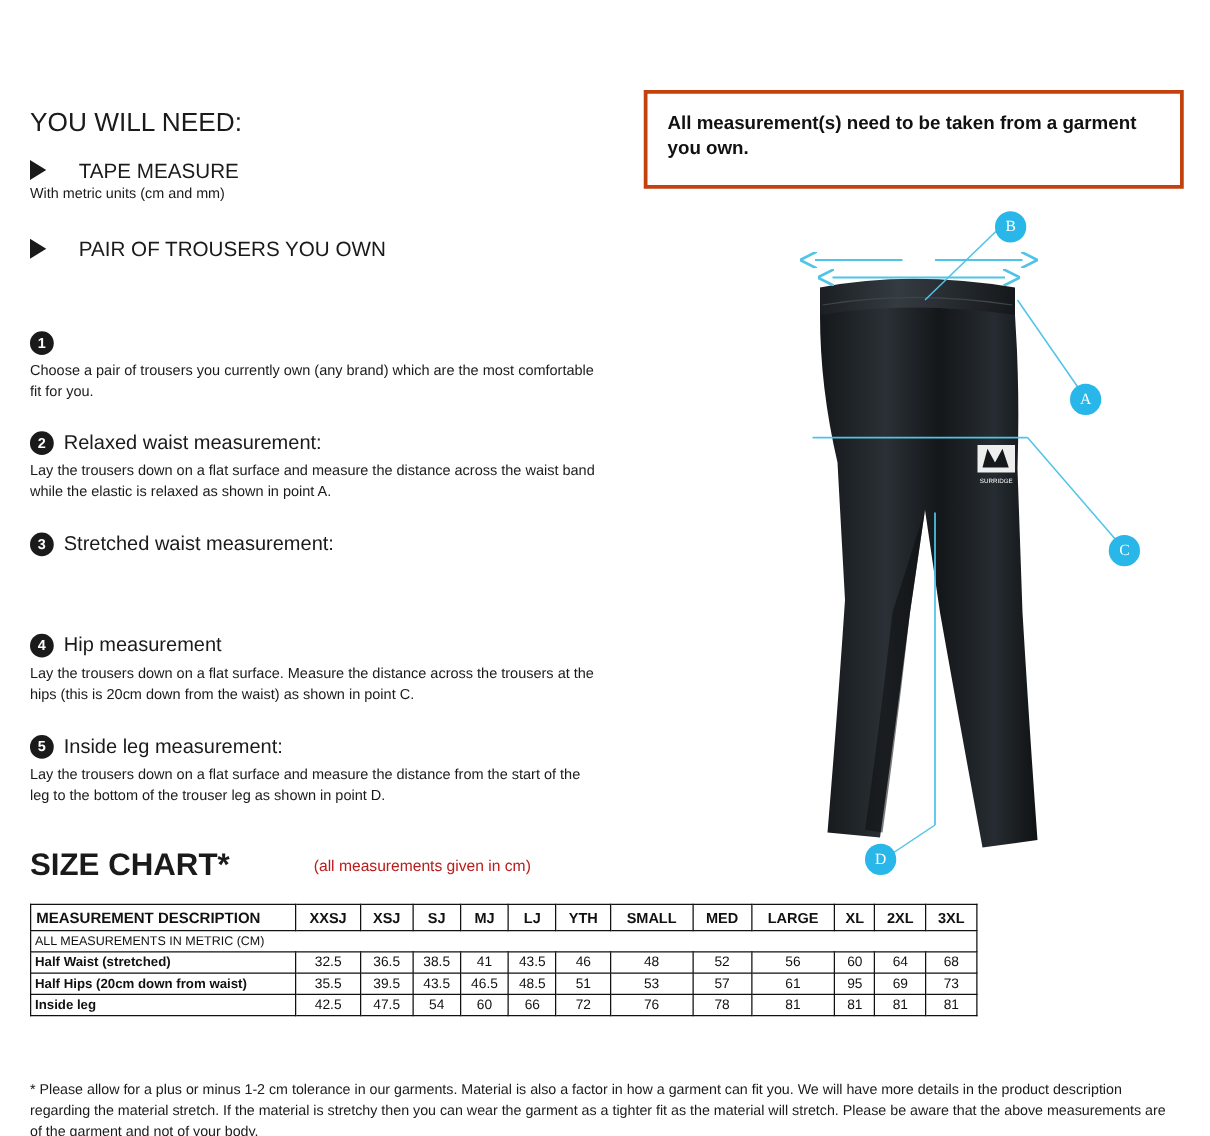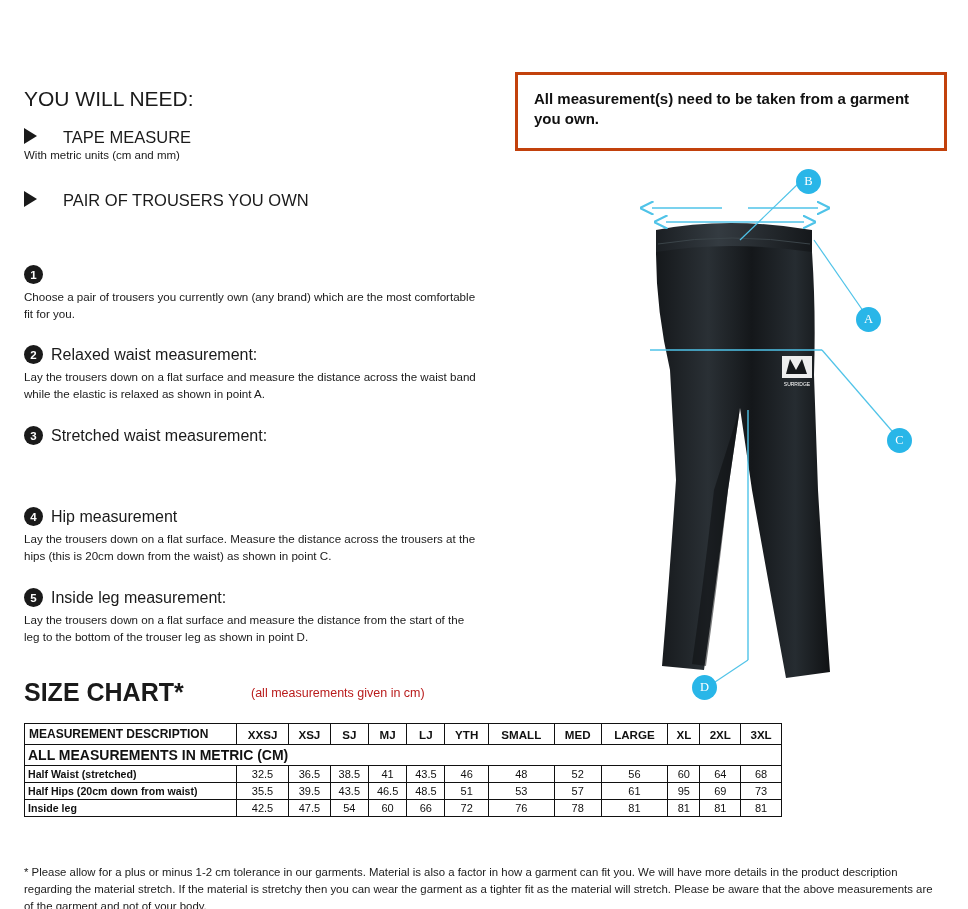--- a/index.html
+++ b/index.html
@@ -106,22 +106,22 @@
     width: 212px;
     font-size: 12px;
   }
   table.size td.desc {
     text-align: left;
     font-weight: bold;
     font-size: 10.6px;
     padding-left: 3px;
   }
   table.size tr.metric td {
-    font-weight: bold;
-    font-size: 14px;
+    font-weight: normal;
+    font-size: 10px;
   }
   .footnote {
     position: absolute;
     left: 24px; top: 848px;
     width: 920px;
     font-size: 11.4px;
     line-height: 1.5;
     color: #1a1a1a;
     margin-top: 16px;
   }

